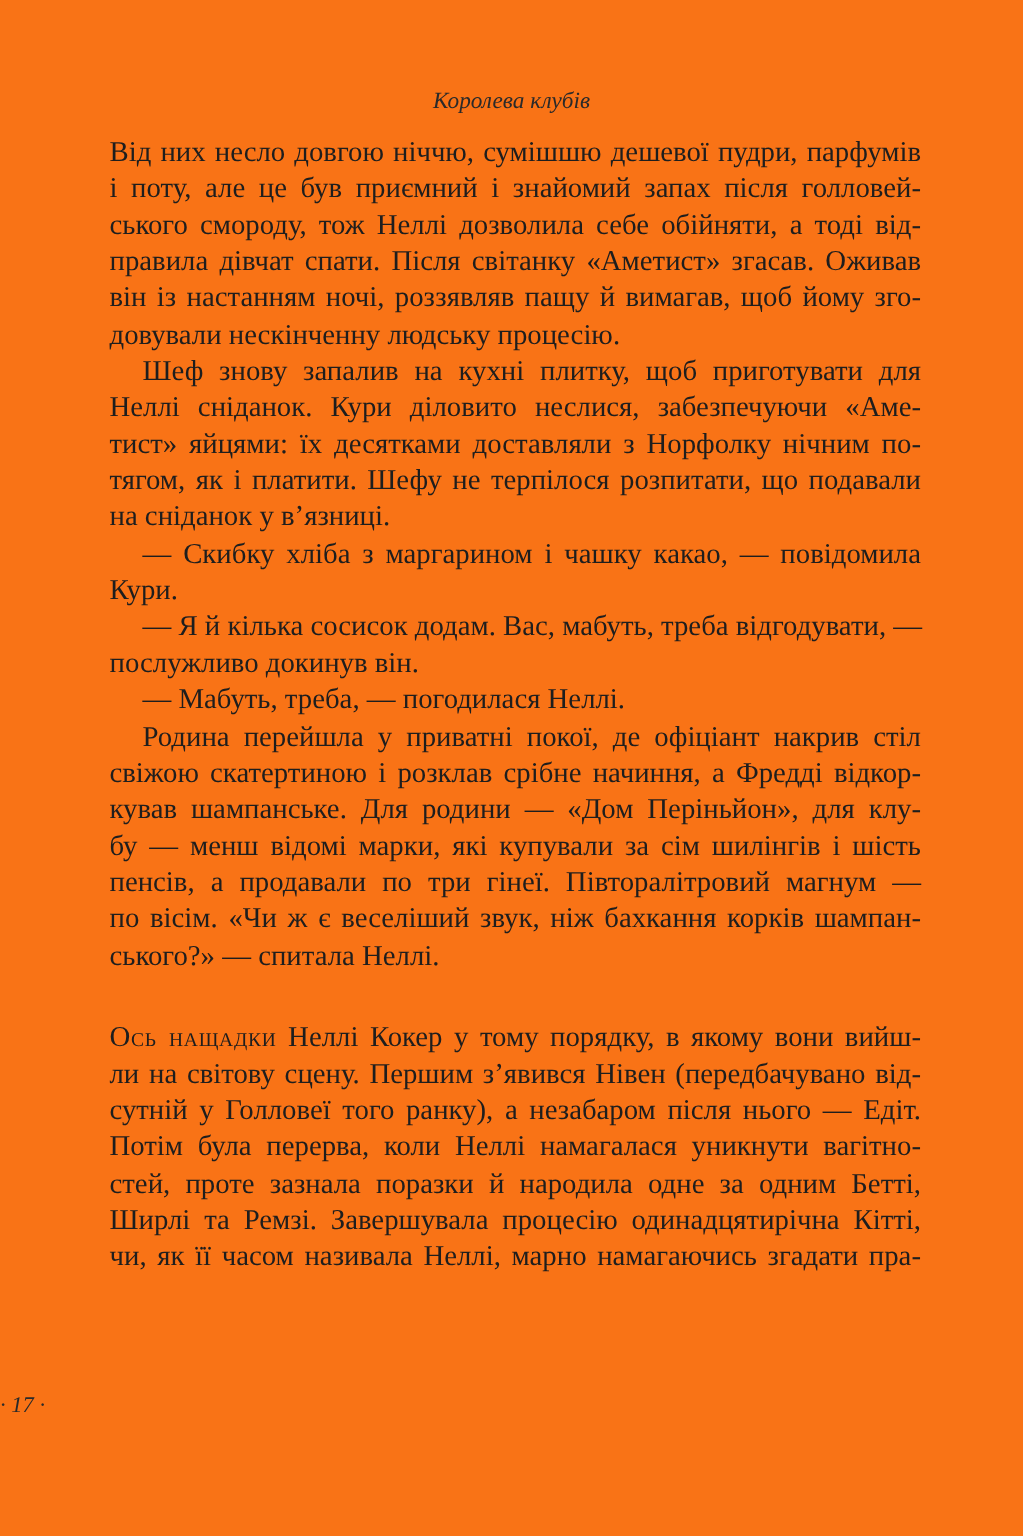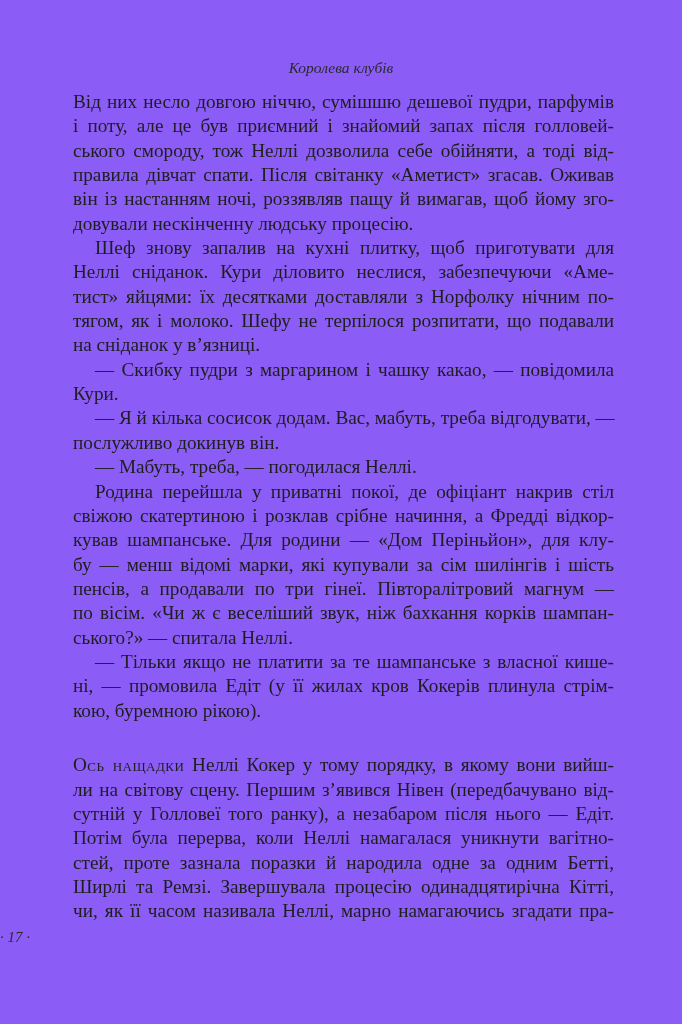--- a/index.html
+++ b/index.html
@@ -12,21 +12,21 @@
       height: 1024px;
       position: relative;
       overflow: hidden;
       color: #1c1c1c;
       font-family: "DejaVu Serif", "Liberation Serif", serif;
     }
     .page {
       position: absolute;
       left: 0; top: 0;
       width: 682px; height: 1024px;
-      background: #8b5cf6;
+      background: #f97316;
     }
     .running-head {
       position: absolute;
       top: 59px;
       left: 0;
       width: 682px;
       text-align: center;
       font-family: "Liberation Serif", serif;
       font-style: italic;
       font-size: 15.5px;
@@ -92,26 +92,26 @@
       <span class="line">ського смороду, тож Неллі дозволила себе обійняти, а тоді від-</span>
       <span class="line">правила дівчат спати. Після світанку «Аметист» згасав. Оживав</span>
       <span class="line">він із настанням ночі, роззявляв пащу й вимагав, щоб йому зго-</span>
       <span class="line last">довували нескінченну людську процесію.</span>
     </div>
 
     <div>
       <span class="line indent">Шеф знову запалив на кухні плитку, щоб приготувати для</span>
       <span class="line">Неллі сніданок. Кури діловито неслися, забезпечуючи «Аме-</span>
       <span class="line">тист» яйцями: їх десятками доставляли з Норфолку нічним по-</span>
-      <span class="line">тягом, як і молоко. Шефу не терпілося розпитати, що подавали</span>
+      <span class="line">тягом, як і платити. Шефу не терпілося розпитати, що подавали</span>
       <span class="line last">на сніданок у в’язниці.</span>
     </div>
 
     <div>
-      <span class="line indent">— Скибку пудри з маргарином і чашку какао, — повідомила</span>
+      <span class="line indent">— Скибку хліба з маргарином і чашку какао, — повідомила</span>
       <span class="line last">Кури.</span>
     </div>
 
     <div>
       <span class="line indent">— Я й кілька сосисок додам. Вас, мабуть, треба відгодувати, —</span>
       <span class="line last">послужливо докинув він.</span>
     </div>
 
     <div>
       <span class="line indent last">— Мабуть, треба, — погодилася Неллі.</span>
@@ -120,25 +120,20 @@
     <div>
       <span class="line indent">Родина перейшла у приватні покої, де офіціант накрив стіл</span>
       <span class="line">свіжою скатертиною і розклав срібне начиння, а Фредді відкор-</span>
       <span class="line">кував шампанське. Для родини — «Дом Періньйон», для клу-</span>
       <span class="line">бу — менш відомі марки, які купували за сім шилінгів і шість</span>
       <span class="line">пенсів, а продавали по три гінеї. Півторалітровий магнум —</span>
       <span class="line">по вісім. «Чи ж є веселіший звук, ніж бахкання корків шампан-</span>
       <span class="line last">ського?» — спитала Неллі.</span>
     </div>
 
-    <div>
-      <span class="line indent">— Тільки якщо не платити за те шампанське з власної кише-</span>
-      <span class="line">ні, — промовила Едіт (у її жилах кров Кокерів плинула стрім-</span>
-      <span class="line last">кою, буремною рікою).</span>
-    </div>
 
     <span class="gap"></span>
     <span class="gap" style="height:6px"></span>
 
     <div>
       <span class="line"><span class="smallcaps">Ось нащадки</span><span> Неллі Кокер у тому порядку, в якому вони вийш-</span></span>
       <span class="line">ли на світову сцену. Першим з’явився Нівен (передбачувано від-</span>
       <span class="line">сутній у Голловеї того ранку), а незабаром після нього — Едіт.</span>
       <span class="line">Потім була перерва, коли Неллі намагалася уникнути вагітно-</span>
       <span class="line">стей, проте зазнала поразки й народила одне за одним Бетті,</span>

